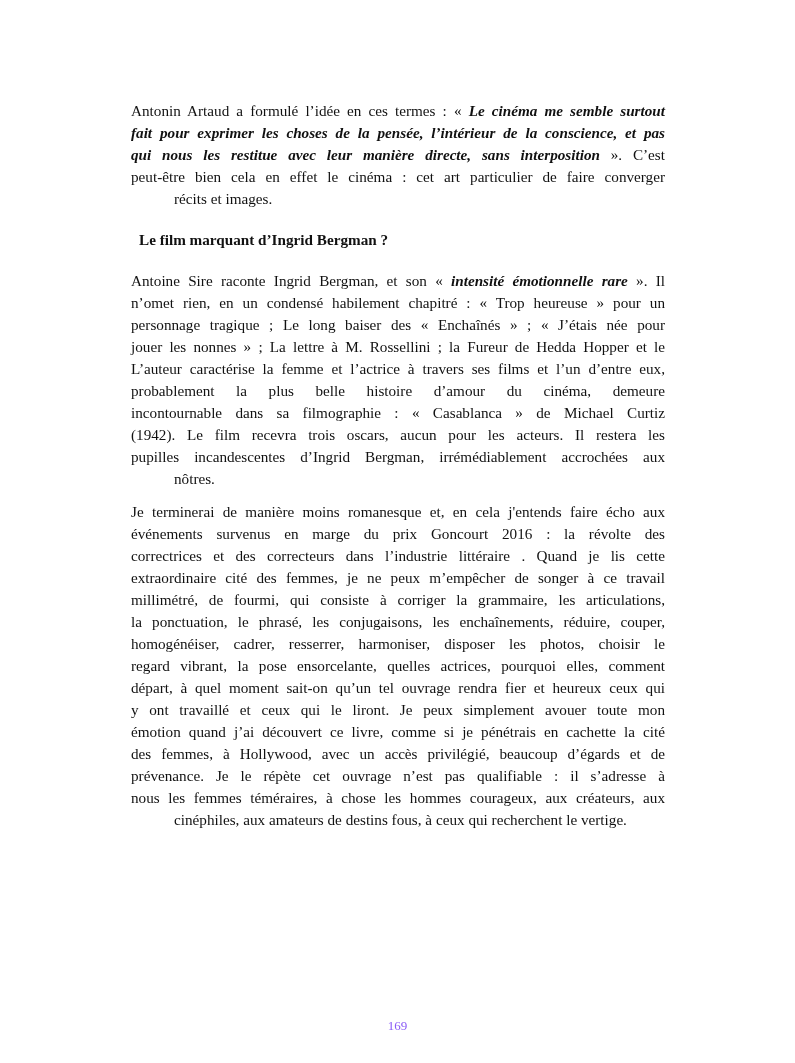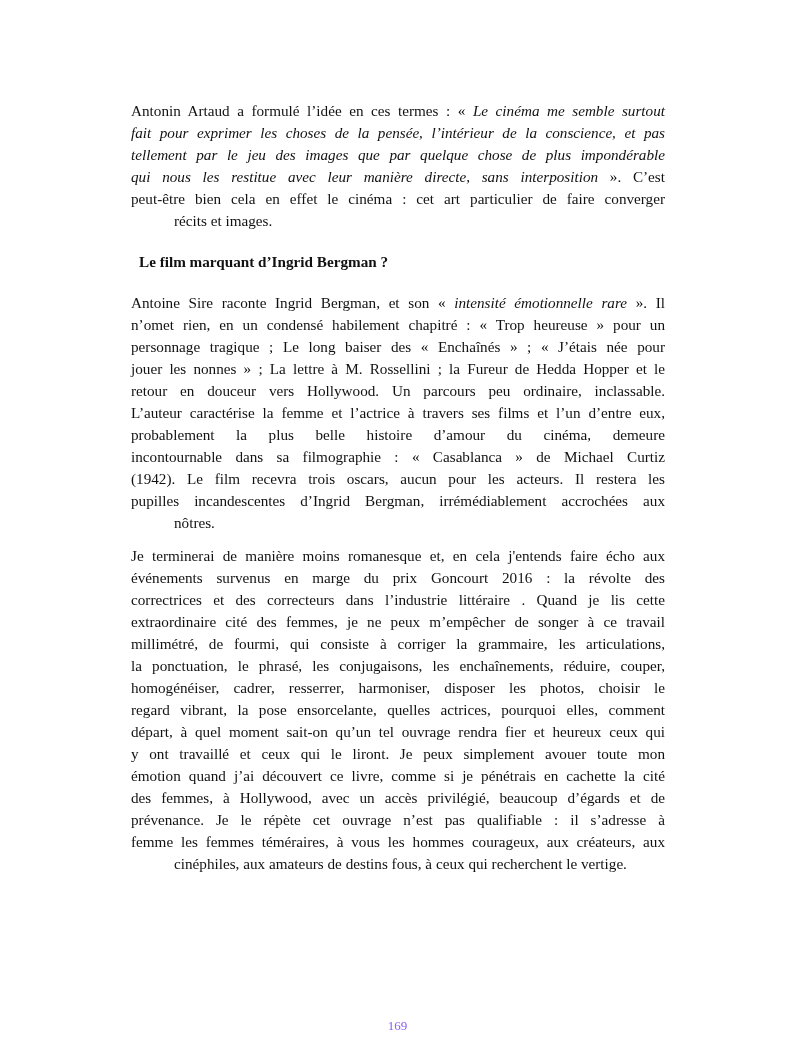--- a/index.html
+++ b/index.html
@@ -5,45 +5,43 @@
   html, body { margin: 0; padding: 0; background: #ffffff; }
   body { width: 795px; height: 1063px; position: relative; overflow: hidden;
          font-family: "Liberation Serif", "DejaVu Serif", serif; color: #111; }
   .page { position: absolute; left: 131px; top: 100px; width: 534px; }
   .para { margin: 0; }
   .line { display: block; height: 22px; line-height: 22px; font-size: 15.2px;
           white-space: nowrap; text-align: justify; text-align-last: justify; }
   .line.last { text-align-last: left; margin-left: 43px; }
   .gap { height: 11px; }
   .heading { font-weight: bold; font-size: 15.2px; height: 22px; line-height: 22px; margin: 8px; }
-  .it { font-style: italic; }
+  .it { font-style: italic; font-weight: bold; }
   .pagenum { position: absolute; top: 1018px; left: 0; width: 795px; text-align: center;
              font-size: 13px; color: #8b5cf6; }
 </style>
 </head>
 <body>
 
 <div class="page">
   <div class="para" id="p1">
       <span class="line"><span>Antonin Artaud  a formulé l’idée en ces termes : « </span><span class="it">Le cinéma me semble surtout</span></span>
       <span class="line"><span class="it">fait pour exprimer les choses de la pensée, l’intérieur de la conscience, et pas</span></span>
-      <span class="line"><span class="it">tellement par le jeu des images que par quelque chose de plus impondérable</span></span>
       <span class="line"><span class="it">qui nous les restitue avec leur manière directe, sans interposition</span><span> ». C’est</span></span>
       <span class="line"><span>peut-être bien cela en effet le cinéma : cet art particulier de faire converger</span></span>
       <span class="line last"><span>récits et images.</span></span>
     </div>
   <div class="gap"></div>
   <h2 class="heading">Le film marquant d’Ingrid Bergman ?</h2>
   <div class="gap"></div>
   <div class="para" id="p2">
       <span class="line"><span>Antoine Sire raconte Ingrid Bergman, et son « </span><span class="it">intensité émotionnelle rare</span><span>  ». Il</span></span>
       <span class="line"><span>n’omet rien, en un condensé habilement chapitré : « Trop heureuse » pour un</span></span>
       <span class="line"><span>personnage tragique ; Le long baiser des « Enchaînés » ; « J’étais née pour</span></span>
       <span class="line"><span>jouer les nonnes » ; La lettre à M. Rossellini ; la Fureur de Hedda Hopper et le</span></span>
-      <span class="line"><span>retour en douceur vers Hollywood. Un parcours peu ordinaire, inclassable.</span></span>
       <span class="line"><span>L’auteur caractérise la femme et l’actrice à travers ses films et l’un d’entre eux,</span></span>
       <span class="line"><span>probablement la plus belle histoire d’amour du cinéma, demeure</span></span>
       <span class="line"><span>incontournable dans sa filmographie : « Casablanca » de Michael Curtiz</span></span>
       <span class="line"><span>(1942). Le film recevra trois oscars, aucun pour les acteurs. Il restera les</span></span>
       <span class="line"><span>pupilles incandescentes d’Ingrid Bergman, irrémédiablement accrochées aux</span></span>
       <span class="line last"><span>nôtres.</span></span>
     </div>
   <div class="gap"></div>
   <div class="para" id="p3">
       <span class="line"><span>Je terminerai de manière moins romanesque et, en cela j'entends faire écho aux</span></span>
@@ -52,18 +50,18 @@
       <span class="line"><span>extraordinaire cité des femmes, je ne peux m’empêcher de songer à ce travail</span></span>
       <span class="line"><span>millimétré, de fourmi, qui consiste à corriger la grammaire, les articulations,</span></span>
       <span class="line"><span>la ponctuation, le phrasé, les conjugaisons, les enchaînements, réduire, couper,</span></span>
       <span class="line"><span>homogénéiser, cadrer, resserrer, harmoniser, disposer les photos, choisir le</span></span>
       <span class="line"><span>regard vibrant, la pose ensorcelante, quelles actrices, pourquoi elles, comment</span></span>
       <span class="line"><span>départ, à quel moment sait-on qu’un tel ouvrage rendra fier et heureux ceux qui</span></span>
       <span class="line"><span>y ont travaillé et ceux qui le liront. Je peux simplement avouer toute mon</span></span>
       <span class="line"><span>émotion quand j’ai découvert ce livre, comme si je pénétrais en cachette la cité</span></span>
       <span class="line"><span>des femmes, à Hollywood, avec un accès privilégié, beaucoup d’égards et de</span></span>
       <span class="line"><span>prévenance. Je le répète cet ouvrage n’est pas qualifiable : il s’adresse à</span></span>
-      <span class="line"><span>femme les femmes téméraires, à vous les hommes courageux, aux créateurs, aux</span></span>
+      <span class="line"><span>nous les femmes téméraires, à chose les hommes courageux, aux créateurs, aux</span></span>
       <span class="line last"><span>cinéphiles, aux amateurs de destins fous, à ceux qui recherchent le vertige.</span></span>
     </div>
 </div>
 
 <div class="pagenum">169</div>
 
 </body></html>

